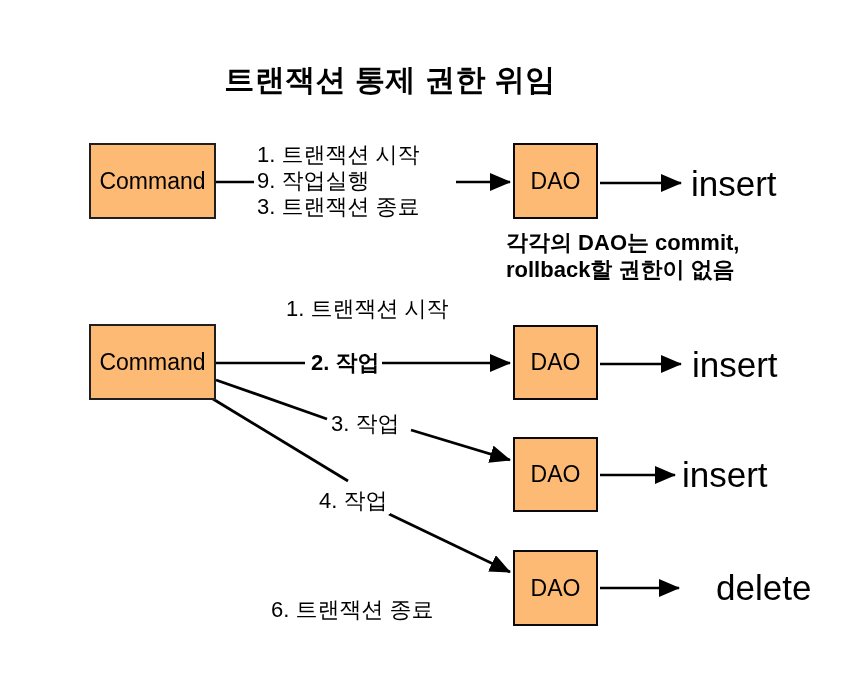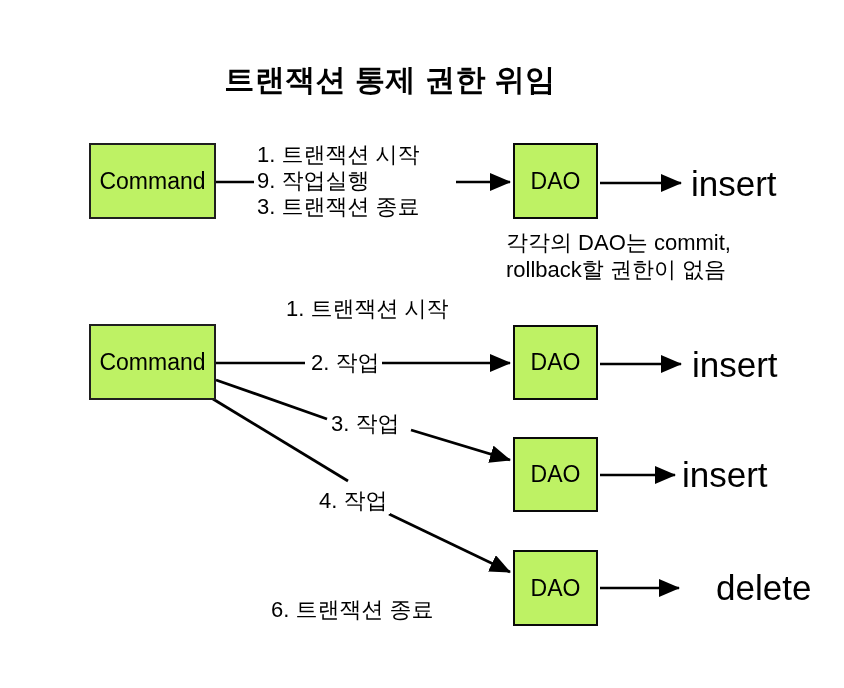--- a/index.html
+++ b/index.html
@@ -15,41 +15,41 @@
   .layer-svg { position: absolute; left: 0; top: 0; z-index: 1; }
   .abs { position: absolute; z-index: 2; }
   .title {
     left: 0; top: 60px; width: 780px;
     text-align: center;
     font-size: 30px;
     font-weight: bold;
     letter-spacing: 0.5px;
   }
   .node {
-    background: #bef264;
+    background: #fdba74;
     display: flex;
     align-items: center;
     justify-content: center;
     font-size: 23px;
     z-index: 2;
   }
   .cmd-box { border: 2.5px solid #1f1f1f; }
   .dao-box { border: 2.5px solid #0a0a0a; }
   .ktext { font-size: 22px; line-height: 26px; white-space: nowrap; }
   .steps-block div { margin-bottom: 0px; }
   .line-label {
     background: #ffffff;
     padding: 0 3px;
   }
   .action {
     font-size: 35px;
     line-height: 32px;
     white-space: nowrap;
   }
-  .note { line-height: 27px; }
+  .note { line-height: 27px; font-weight: bold; }
 </style>
 </head>
 <body>
 
 <div class="canvas">
 
   <svg class="layer-svg" width="844" height="688" viewBox="0 0 844 688">
     <defs>
       <marker id="arrow" markerUnits="userSpaceOnUse" markerWidth="23" markerHeight="18" refX="20" refY="9" orient="auto">
         <path d="M0,0 L21,9 L0,18 Z" fill="#000"></path>
@@ -93,21 +93,21 @@
     <div>각각의 DAO는 commit,</div>
     <div>rollback할 권한이 없음</div>
   </div>
 
   <div class="abs ktext" style="left:286px; top:296px;">1. 트랜잭션 시작</div>
 
   <div class="abs node cmd-box" style="left:89px; top:324px; width:127px; height:76px;">
     <span>Command</span>
   </div>
 
-  <div class="abs ktext line-label" style="left:308px; top:350px;">2. 작업</div>
+  <div class="abs ktext line-label" style="left:308px; top:350px;font-weight:bold;">2. 작업</div>
 
   <div class="abs node dao-box" style="left:513px; top:325px; width:85px; height:75px;">
     <span>DAO</span>
   </div>
   <div class="abs action" style="left:692px; top:349px;">insert</div>
 
   <div class="abs ktext line-label" style="left:328px; top:411px;">3. 작업</div>
 
   <div class="abs node dao-box" style="left:513px; top:437px; width:85px; height:75px;">
     <span>DAO</span>

